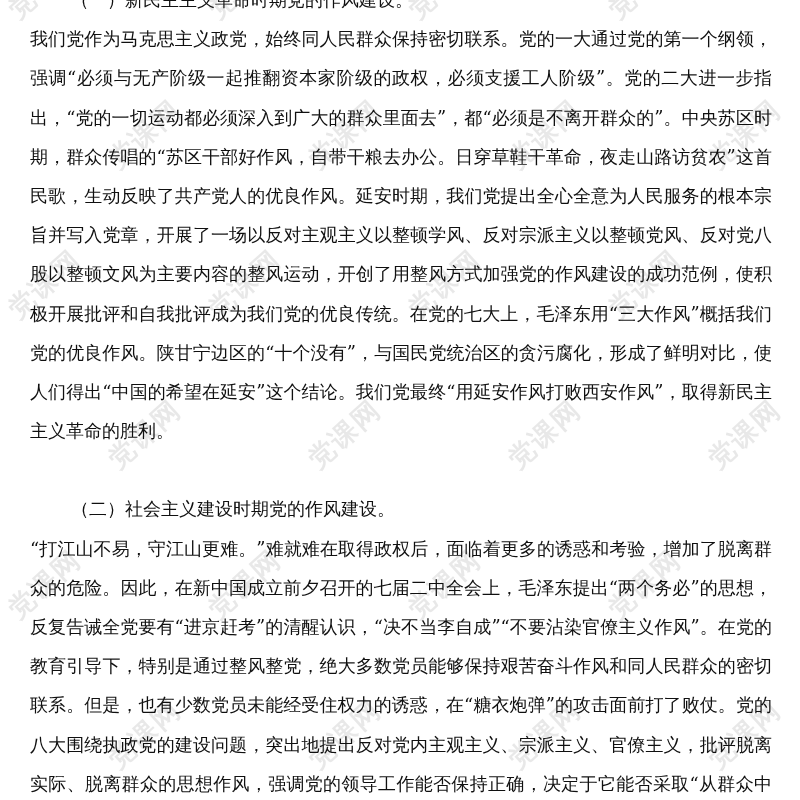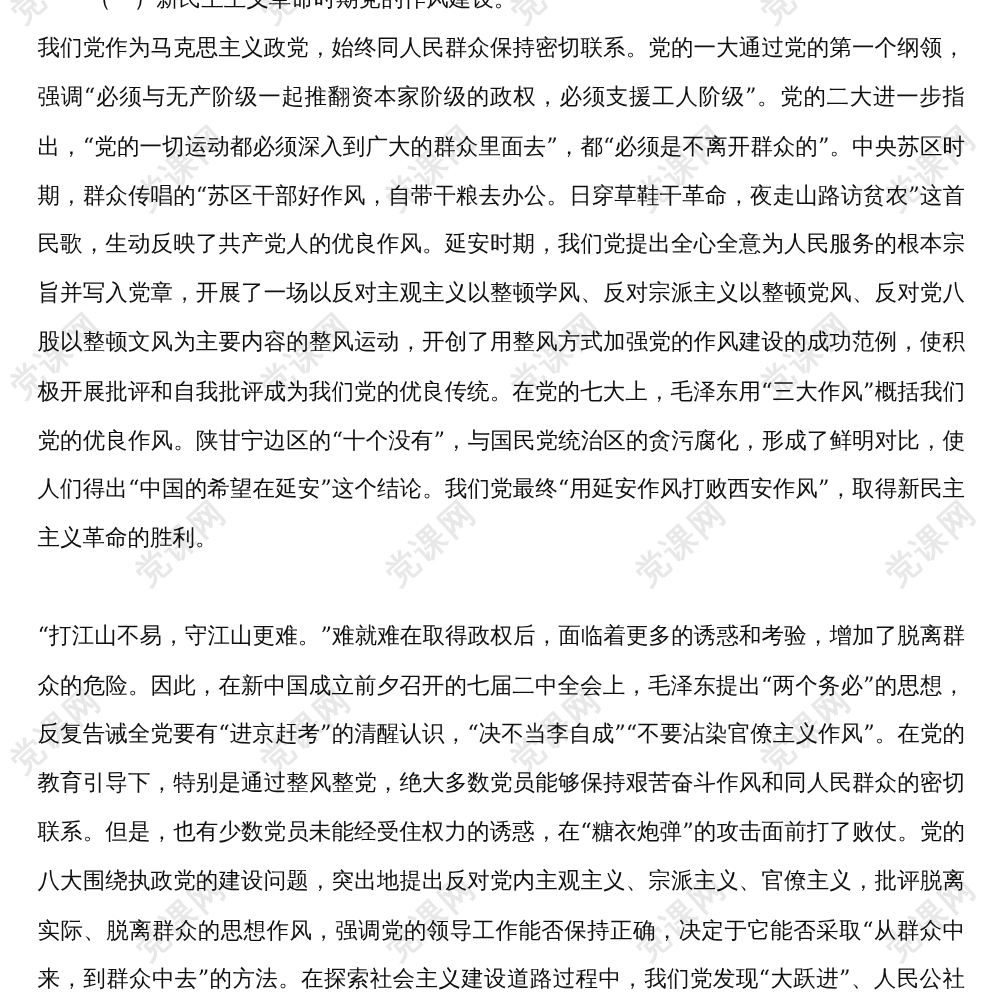--- a/index.html
+++ b/index.html
@@ -116,19 +116,20 @@
 
   <div id="text-layer">
     <div class="doc-body">
 
       <p class="para heading">（一）新民主主义革命时期党的作风建设。</p>
 
       <p class="para">我们党作为马克思主义政党，始终同人民群众保持密切联系。党的一大通过党的第一个纲领，强调“必须与无产阶级一起推翻资本家阶级的政权，必须支援工人阶级”。党的二大进一步指出，“党的一切运动都必须深入到广大的群众里面去”，都“必须是不离开群众的”。中央苏区时期，群众传唱的“苏区干部好作风，自带干粮去办公。日穿草鞋干革命，夜走山路访贫农”这首民歌，生动反映了共产党人的优良作风。延安时期，我们党提出全心全意为人民服务的根本宗旨并写入党章，开展了一场以反对主观主义以整顿学风、反对宗派主义以整顿党风、反对党八股以整顿文风为主要内容的整风运动，开创了用整风方式加强党的作风建设的成功范例，使积极开展批评和自我批评成为我们党的优良传统。在党的七大上，毛泽东用“三大作风”概括我们党的优良作风。陕甘宁边区的“十个没有”，与国民党统治区的贪污腐化，形成了鲜明对比，使人们得出“中国的希望在延安”这个结论。我们党最终“用延安作风打败西安作风”，取得新民主主义革命的胜利。</p>
 
       <div class="spacer"></div>
 
+      <p class="para heading">（二）社会主义建设时期党的作风建设。</p>
 
       <p class="para">“打江山不易，守江山更难。”难就难在取得政权后，面临着更多的诱惑和考验，增加了脱离群众的危险。因此，在新中国成立前夕召开的七届二中全会上，毛泽东提出“两个务必”的思想，反复告诫全党要有“进京赶考”的清醒认识，“决不当李自成”“不要沾染官僚主义作风”。在党的教育引导下，特别是通过整风整党，绝大多数党员能够保持艰苦奋斗作风和同人民群众的密切联系。但是，也有少数党员未能经受住权力的诱惑，在“糖衣炮弹”的攻击面前打了败仗。党的八大围绕执政党的建设问题，突出地提出反对党内主观主义、宗派主义、官僚主义，批评脱离实际、脱离群众的思想作风，强调党的领导工作能否保持正确，决定于它能否采取“从群众中来，到群众中去”的方法。在探索社会主义建设道路过程中，我们党发现“大跃进”、人民公社化运动的错误后，决心认真调查研究，纠正错误，调整政策。毛泽东号召全党恢复实事求是、调查研究的作风，并和其他中央领导人带头深入基层调查研究，解决农民强烈反映的公共食堂等问题，调整国民经济和科学、教育、文化等领域政策，使党的优良作风得到恢复，党也重新掌握工作的主动权，扭转了国民经济困难的局面。</p>
 
     </div>
   </div>
 
 </div>
 
 </body></html>

